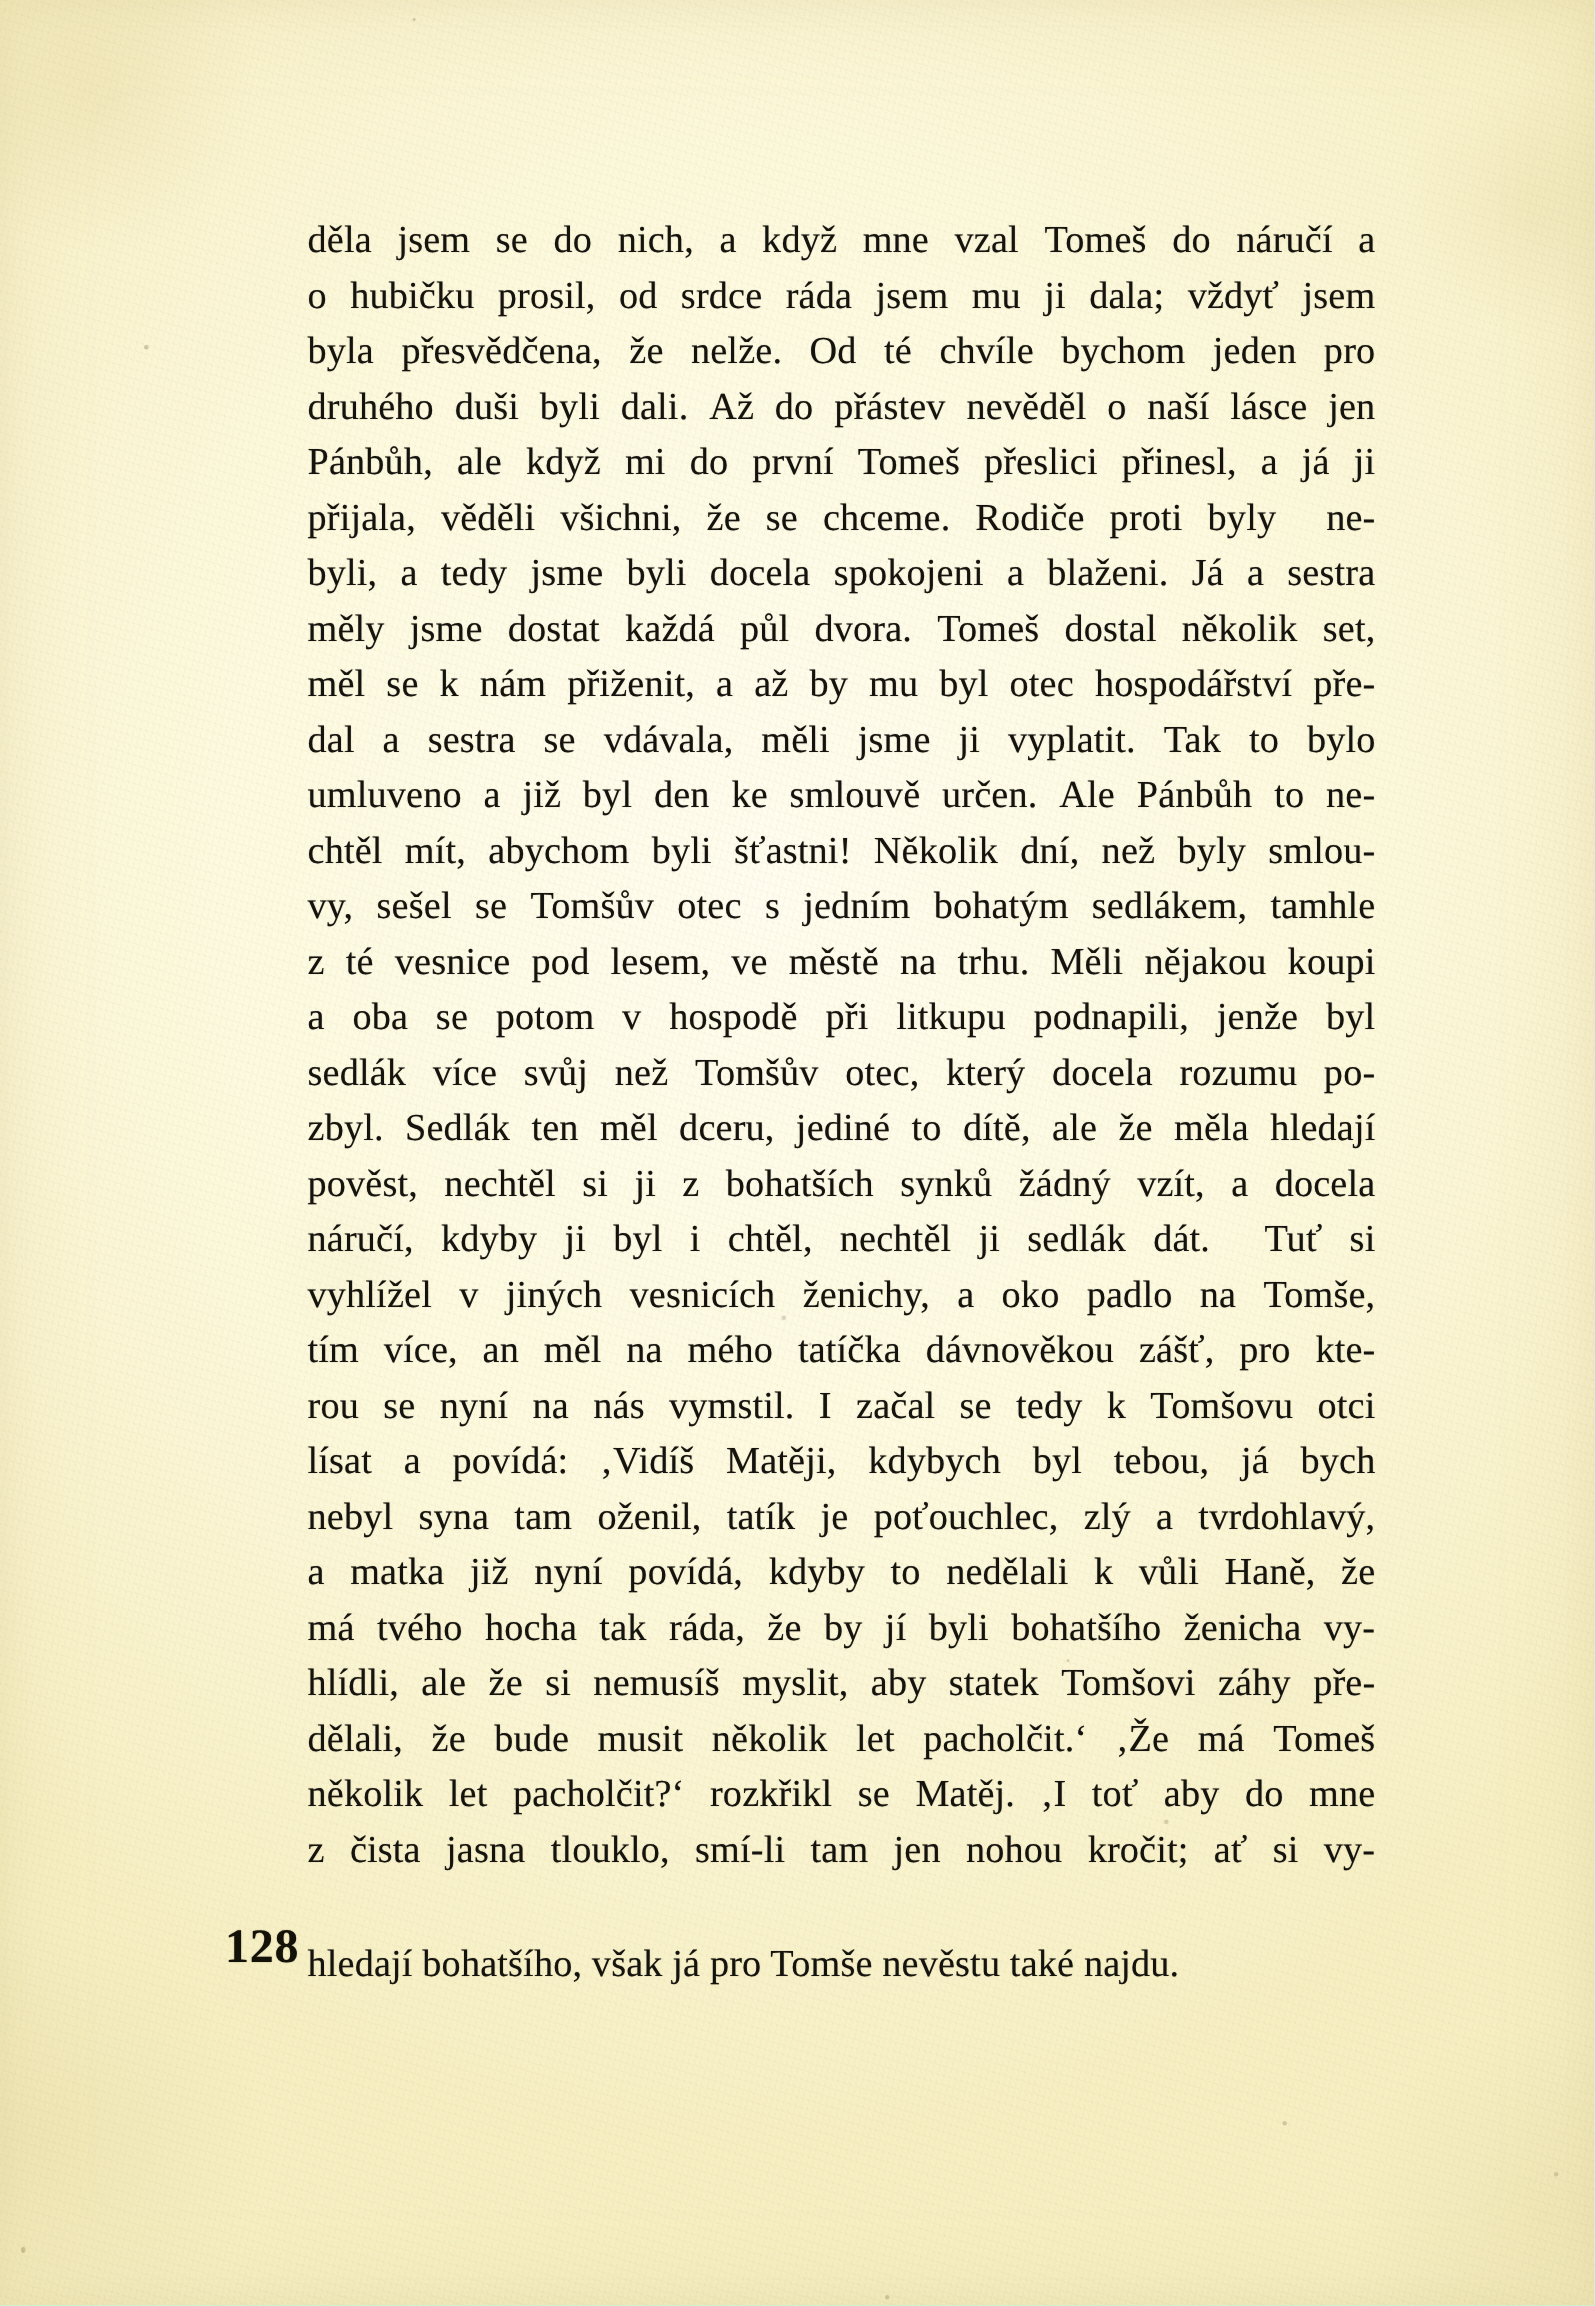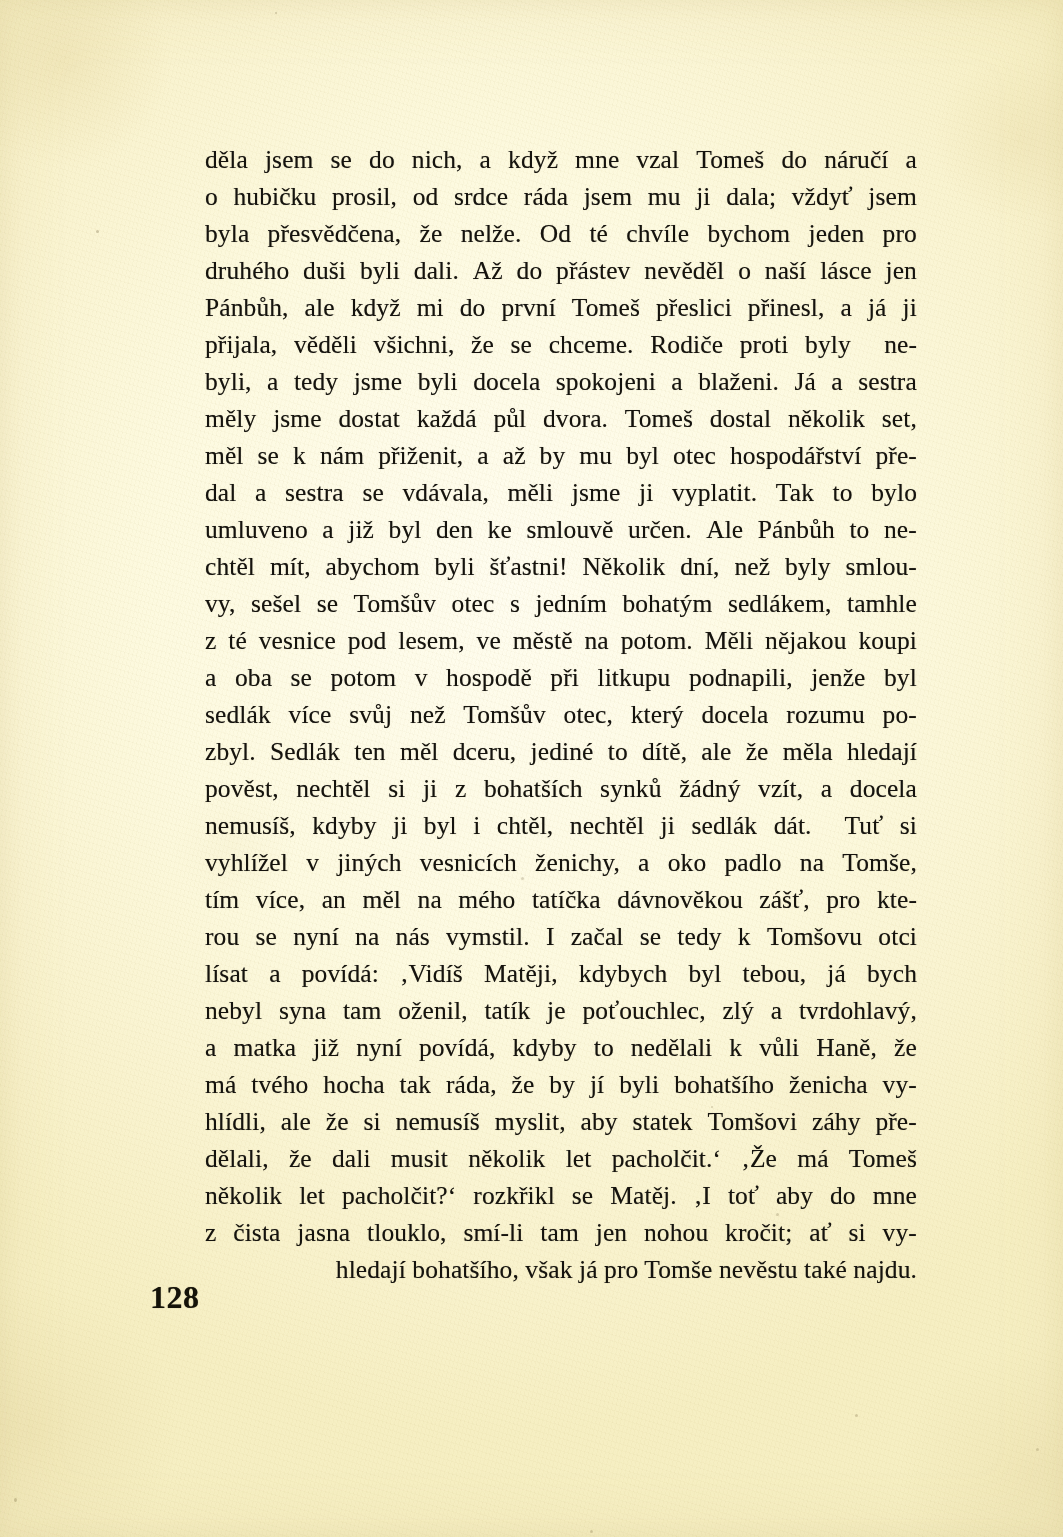--- a/index.html
+++ b/index.html
@@ -76,21 +76,22 @@
   
   .line.just {
     display: flex;
     justify-content: space-between;
   }
   .line.just > span.w {
     display: inline-block;
     white-space: pre;
   }
   .line.flush {
-    text-align: right;
+    text-align: left;
+    margin-top: 39px;
   }
 
   .folio {
     position: absolute;
     left: 150px;
     top: 1281px;
     font-size: 32px;
     line-height: 1;
     font-weight: 700;
     color: #141208;
@@ -305,21 +306,21 @@
       </div>
       <div class="line just">
         <span class="w">z</span>
         <span class="w">té</span>
         <span class="w">vesnice</span>
         <span class="w">pod</span>
         <span class="w">lesem,</span>
         <span class="w">ve</span>
         <span class="w">městě</span>
         <span class="w">na</span>
-        <span class="w">potom.</span>
+        <span class="w">trhu.</span>
         <span class="w">Měli</span>
         <span class="w">nějakou</span>
         <span class="w">koupi</span>
       </div>
       <div class="line just">
         <span class="w">a</span>
         <span class="w">oba</span>
         <span class="w">se</span>
         <span class="w">potom</span>
         <span class="w">v</span>
@@ -363,21 +364,21 @@
         <span class="w">ji</span>
         <span class="w">z</span>
         <span class="w">bohatších</span>
         <span class="w">synků</span>
         <span class="w">žádný</span>
         <span class="w">vzít,</span>
         <span class="w">a</span>
         <span class="w">docela</span>
       </div>
       <div class="line just">
-        <span class="w">nemusíš,</span>
+        <span class="w">náručí,</span>
         <span class="w">kdyby</span>
         <span class="w">ji</span>
         <span class="w">byl</span>
         <span class="w">i</span>
         <span class="w">chtěl,</span>
         <span class="w">nechtěl</span>
         <span class="w">ji</span>
         <span class="w">sedlák</span>
         <span class="w">dát.</span>
         <span class="w"></span>
@@ -485,21 +486,21 @@
         <span class="w">myslit,</span>
         <span class="w">aby</span>
         <span class="w">statek</span>
         <span class="w">Tomšovi</span>
         <span class="w">záhy</span>
         <span class="w">pře-</span>
       </div>
       <div class="line just">
         <span class="w">dělali,</span>
         <span class="w">že</span>
-        <span class="w">dali</span>
+        <span class="w">bude</span>
         <span class="w">musit</span>
         <span class="w">několik</span>
         <span class="w">let</span>
         <span class="w">pacholčit.‘</span>
         <span class="w">‚Že</span>
         <span class="w">má</span>
         <span class="w">Tomeš</span>
       </div>
       <div class="line just">
         <span class="w">několik</span>

